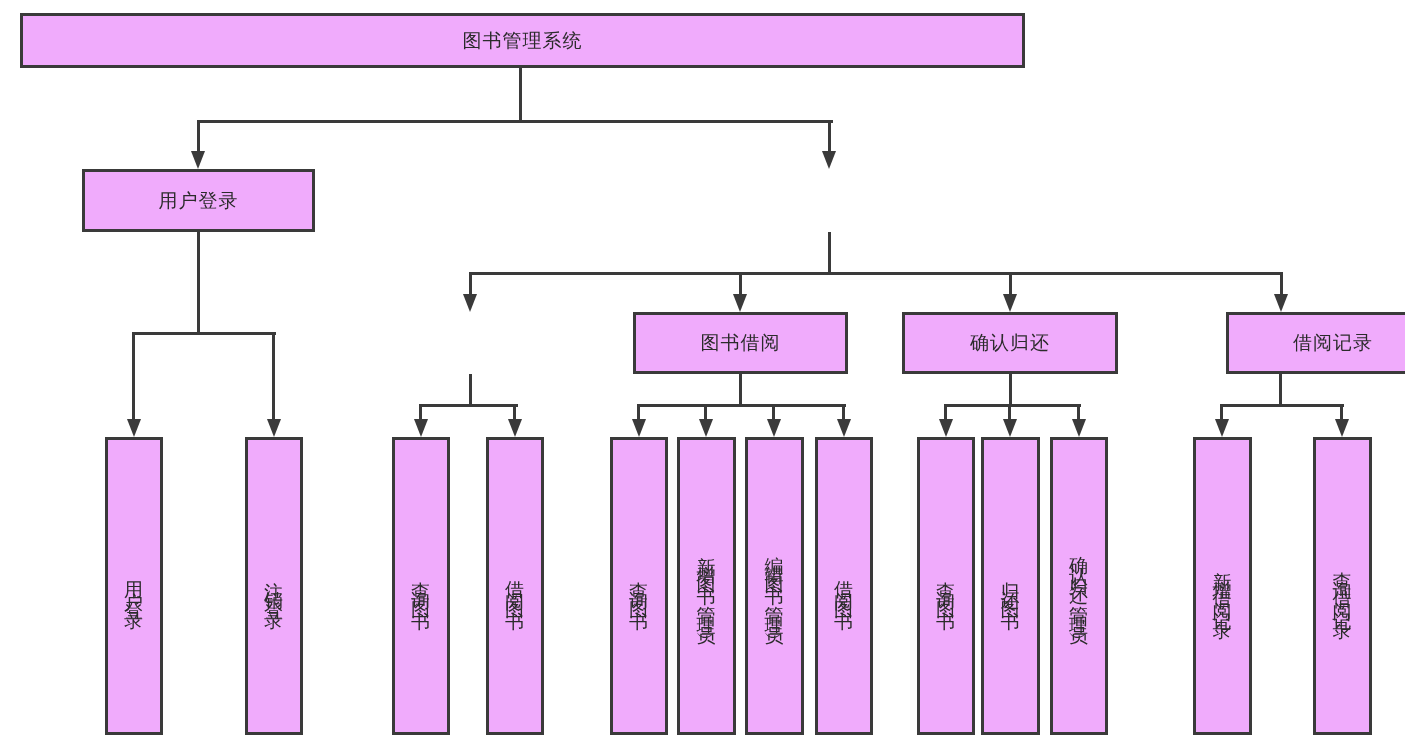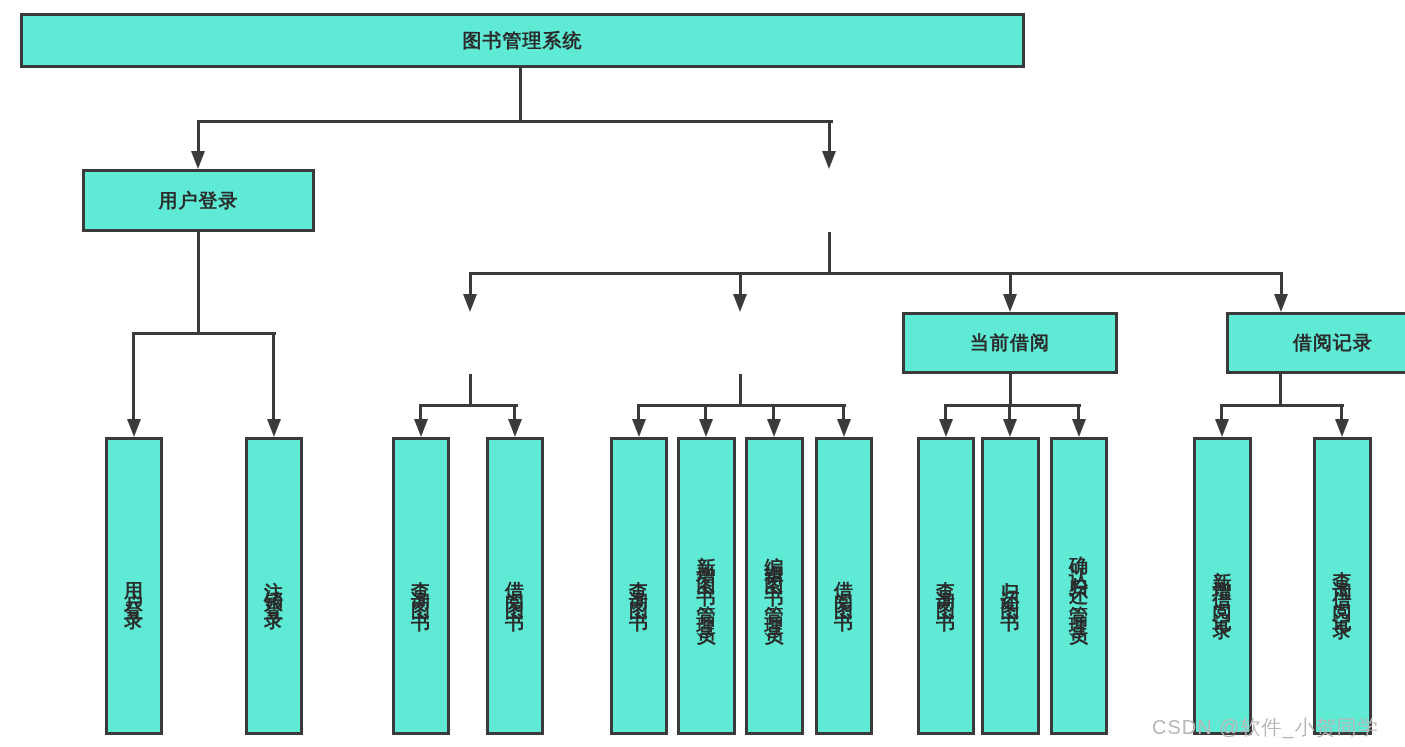--- a/index.html
+++ b/index.html
@@ -5,27 +5,26 @@
   html,body { margin:0; padding:0; background:#ffffff; }
   #stage {
     position:relative;
     width:1405px; height:747px;
     background:#ffffff;
     font-family:"Liberation Sans","DejaVu Sans",sans-serif;
     overflow:hidden;
   }
   .box {
     position:absolute;
-    background:#5eead4;
+    background:#f0abfc;
     border:3px solid #3a3a3a;
     box-sizing:border-box;
     display:flex; align-items:center; justify-content:center;
     color:#2b2b2b;
     z-index:2;
-    font-weight:bold;
   }
   .hbox { font-size:19px; letter-spacing:1px; }
   .vbox {
     writing-mode:vertical-rl;
     text-orientation:mixed;
     font-size:19px;
     letter-spacing:10px;
     line-height:1;
   }
   .line { position:absolute; background:#3a3a3a; z-index:1; }
@@ -73,21 +72,22 @@
   <div class="line" style="left:469px;top:272px;width:814px;height:3px"></div>
   <div class="line" style="left:469px;top:272px;width:3px;height:24px"></div>
   <div class="arrow" style="left:463px;top:294px"></div>
   <div class="line" style="left:739px;top:272px;width:3px;height:24px"></div>
   <div class="arrow" style="left:733px;top:294px"></div>
   <div class="line" style="left:1009px;top:272px;width:3px;height:24px"></div>
   <div class="arrow" style="left:1003px;top:294px"></div>
   <div class="line" style="left:1280px;top:272px;width:3px;height:24px"></div>
   <div class="arrow" style="left:1274px;top:294px"></div>
 
-  <div class="box hbox" style="left:902px;top:312px;width:216px;height:62px">当前借阅</div>
+  <div class="box hbox" style="left:633px;top:312px;width:215px;height:62px">图书借阅</div>
+  <div class="box hbox" style="left:902px;top:312px;width:216px;height:62px">确认归还</div>
   <div class="box hbox" style="left:1226px;top:312px;width:214px;height:62px">借阅记录</div>
 
   <div class="line" style="left:469px;top:374px;width:3px;height:33px"></div>
   <div class="line" style="left:419px;top:404px;width:99px;height:3px"></div>
   <div class="line" style="left:419px;top:404px;width:3px;height:16px"></div>
   <div class="arrow" style="left:414px;top:419px"></div>
   <div class="line" style="left:513px;top:404px;width:3px;height:16px"></div>
   <div class="arrow" style="left:508px;top:419px"></div>
 
   <div class="line" style="left:739px;top:374px;width:3px;height:33px"></div>
@@ -128,15 +128,14 @@
   <div class="box vbox" style="left:745px;top:437px;width:59px;height:298px">编辑图书（管理员）</div>
   <div class="box vbox" style="left:815px;top:437px;width:58px;height:298px">借阅图书</div>
 
   <div class="box vbox" style="left:917px;top:437px;width:58px;height:298px">查询图书</div>
   <div class="box vbox" style="left:981px;top:437px;width:59px;height:298px">归还图书</div>
   <div class="box vbox" style="left:1050px;top:437px;width:58px;height:298px">确认归还（管理员）</div>
 
   <div class="box vbox" style="left:1193px;top:437px;width:59px;height:298px">新增借阅记录</div>
   <div class="box vbox" style="left:1313px;top:437px;width:59px;height:298px">查询借阅记录</div>
 
-  <div class="watermark">CSDN @软件_小贺同学</div>
 
 </div>
 
 </body></html>

